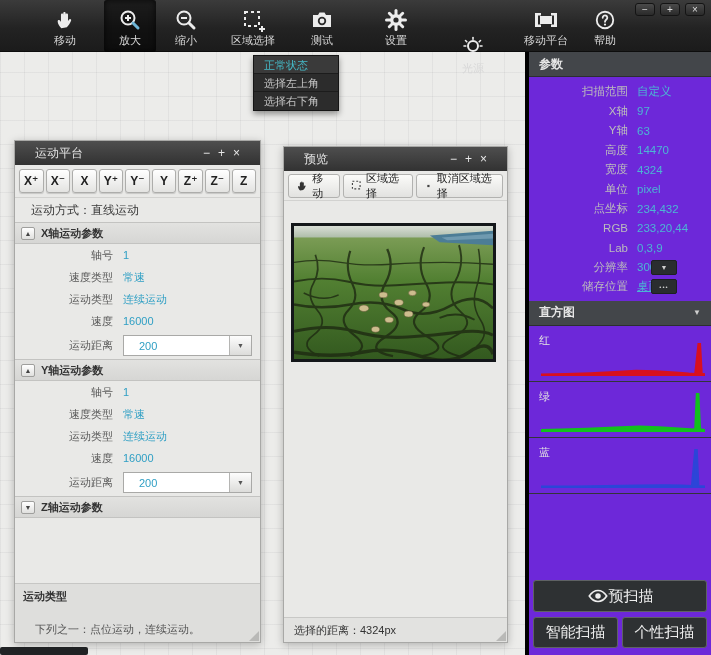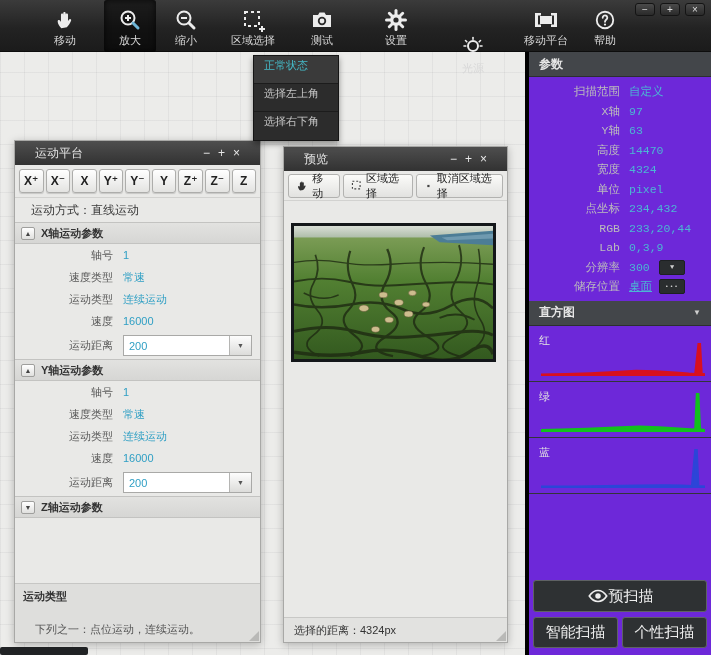--- a/index.html
+++ b/index.html
@@ -25,21 +25,21 @@
 
   
   .wctrl { position:absolute; top:3px; right:6px; display:flex; gap:5px; z-index:40; }
   .wbtn { width:20px; height:13px; background:linear-gradient(#4a4a4a,#2a2a2a); border:1px solid #141414;
     border-radius:3px; color:#ddd; font-size:10px; line-height:10px; display:flex; align-items:center;
     justify-content:center; cursor:pointer; }
 
   
   .dropmenu { position:absolute; left:253px; top:55px; width:86px; background:#2c2c2c;
     border:1px solid #151515; z-index:35; box-shadow:0 3px 6px rgba(0,0,0,.4); }
-  .dropitem { height:28px; line-height:18px; padding-left:10px; font-size:11px; color:#c6c6c6;
+  .dropitem { height:18px; line-height:18px; padding-left:10px; font-size:11px; color:#c6c6c6;
     border-bottom:1px solid #1c1c1c; cursor:pointer; }
   .dropitem:last-child { border-bottom:none; }
   .dropitem.sel { background:#3a3a3a; color:#45b9c7; }
 
   
   .panel { position:absolute; background:#e9e9e7; border:1px solid #a8a8a6;
     box-shadow:0 2px 8px rgba(0,0,0,.25); display:flex; flex-direction:column; z-index:20; }
   .ptitle { height:24px; flex:0 0 24px; background:linear-gradient(#4e4e4e,#323232); color:#e3e3e3;
     font-size:12px; display:flex; align-items:center; padding:0 20px; }
   .ptitle .tname { flex:1; }
@@ -58,21 +58,21 @@
     cursor:pointer; }
   .sectbtn { width:14px; height:13px; background:linear-gradient(#fff,#e0e0de); border:1px solid #9f9f9d;
     border-radius:2px; font-size:7px; color:#444; display:flex; align-items:center; justify-content:center; }
   .secttitle { font-size:11px; font-weight:bold; color:#333; }
   .prow { flex:0 0 22px; display:flex; align-items:center; font-size:11px; }
   .plabel { width:108px; text-align:right; color:#5a5a5a; padding-right:10px; }
   .pvalue { color:#2f9fc4; }
   .prow.comborow { flex:0 0 27px; }
   .combo { flex:1; height:21px; margin-right:8px; background:#fff; border:1px solid #a9a9a7;
     display:flex; align-items:center; }
-  .comboval { flex:1; padding-left:5px; color:#2f9fc4; font-size:11px; }
+  .comboval { flex:1; padding-left:15px; color:#2f9fc4; font-size:11px; }
   .combobtn { width:22px; height:100%; background:linear-gradient(#fdfdfd,#dcdcda); border-left:1px solid #b5b5b3;
     font-size:7px; color:#555; display:flex; align-items:center; justify-content:center; cursor:pointer; }
   .lspacer { flex:1; }
   .pfooter { flex:0 0 48px; background:#dededc; border-top:1px solid #c6c6c4; padding:5px 8px; }
   .pfooter .ft { font-size:11px; font-weight:bold; color:#333; }
   .pfooter .fx { font-size:11px; color:#555; padding-left:12px; margin-top:18px; }
   .grip { position:absolute; right:1px; bottom:1px; width:0; height:0;
     border-left:10px solid transparent; border-bottom:10px solid #b9b9b7; cursor:nwse-resize; }
 
   .midpanel { left:283px; top:146px; width:225px; height:497px; }
@@ -87,21 +87,21 @@
   .midspacer { flex:1; }
   .midfooter { flex:0 0 25px; background:#e2e2e0; border-top:1px solid #c8c8c6; display:flex;
     align-items:center; padding-left:10px; font-size:11px; color:#333; }
 
   
   .rpanel { position:absolute; left:525px; top:52px; width:186px; height:603px; background:#6d28d9;
     border-left:4px solid #000000; display:flex; flex-direction:column; z-index:25; color:#cfcfcf; }
   .rtitle { flex:0 0 25px; display:flex; align-items:center; padding:0 10px; font-size:12px; font-weight:bold;
     color:#e6e6e6; border-bottom:1px solid #2c2f31; background:#404object345; background:#43464a; }
   .rtitle .rarrow { margin-left:auto; font-size:8px; color:#cfcfcf; cursor:pointer; }
-  .rrows { padding:5px 8px 4px;font-family:Liberation Mono, monospace; }
+  .rrows { padding:5px 16px 4px; }
   .rrow { height:19.5px; display:flex; align-items:center; font-size:11.5px; position:relative; }
   .rlabel { width:92px; text-align:right; color:#bcbcbc; padding-right:9px; }
   .rvalue { color:#4cb6d4; }
   .rvalue.link { text-decoration:underline; }
   .rbtn { position:absolute; right:18px; width:26px; height:15px; background:#2a2d2f; border:1px solid #1d2022;
     border-radius:2px; color:#cfcfcf; font-size:7px; display:flex; align-items:center; justify-content:center;
     cursor:pointer; }
   .histbox { flex:0 0 56px; border-bottom:1px solid #333638; position:relative; padding:4px 0 0 10px; }
   .hlabel { font-size:11px; color:#e2e2e2; }
   .hist-svg { position:absolute; left:12px; right:8px; bottom:5px; height:40px; width:164px; }

